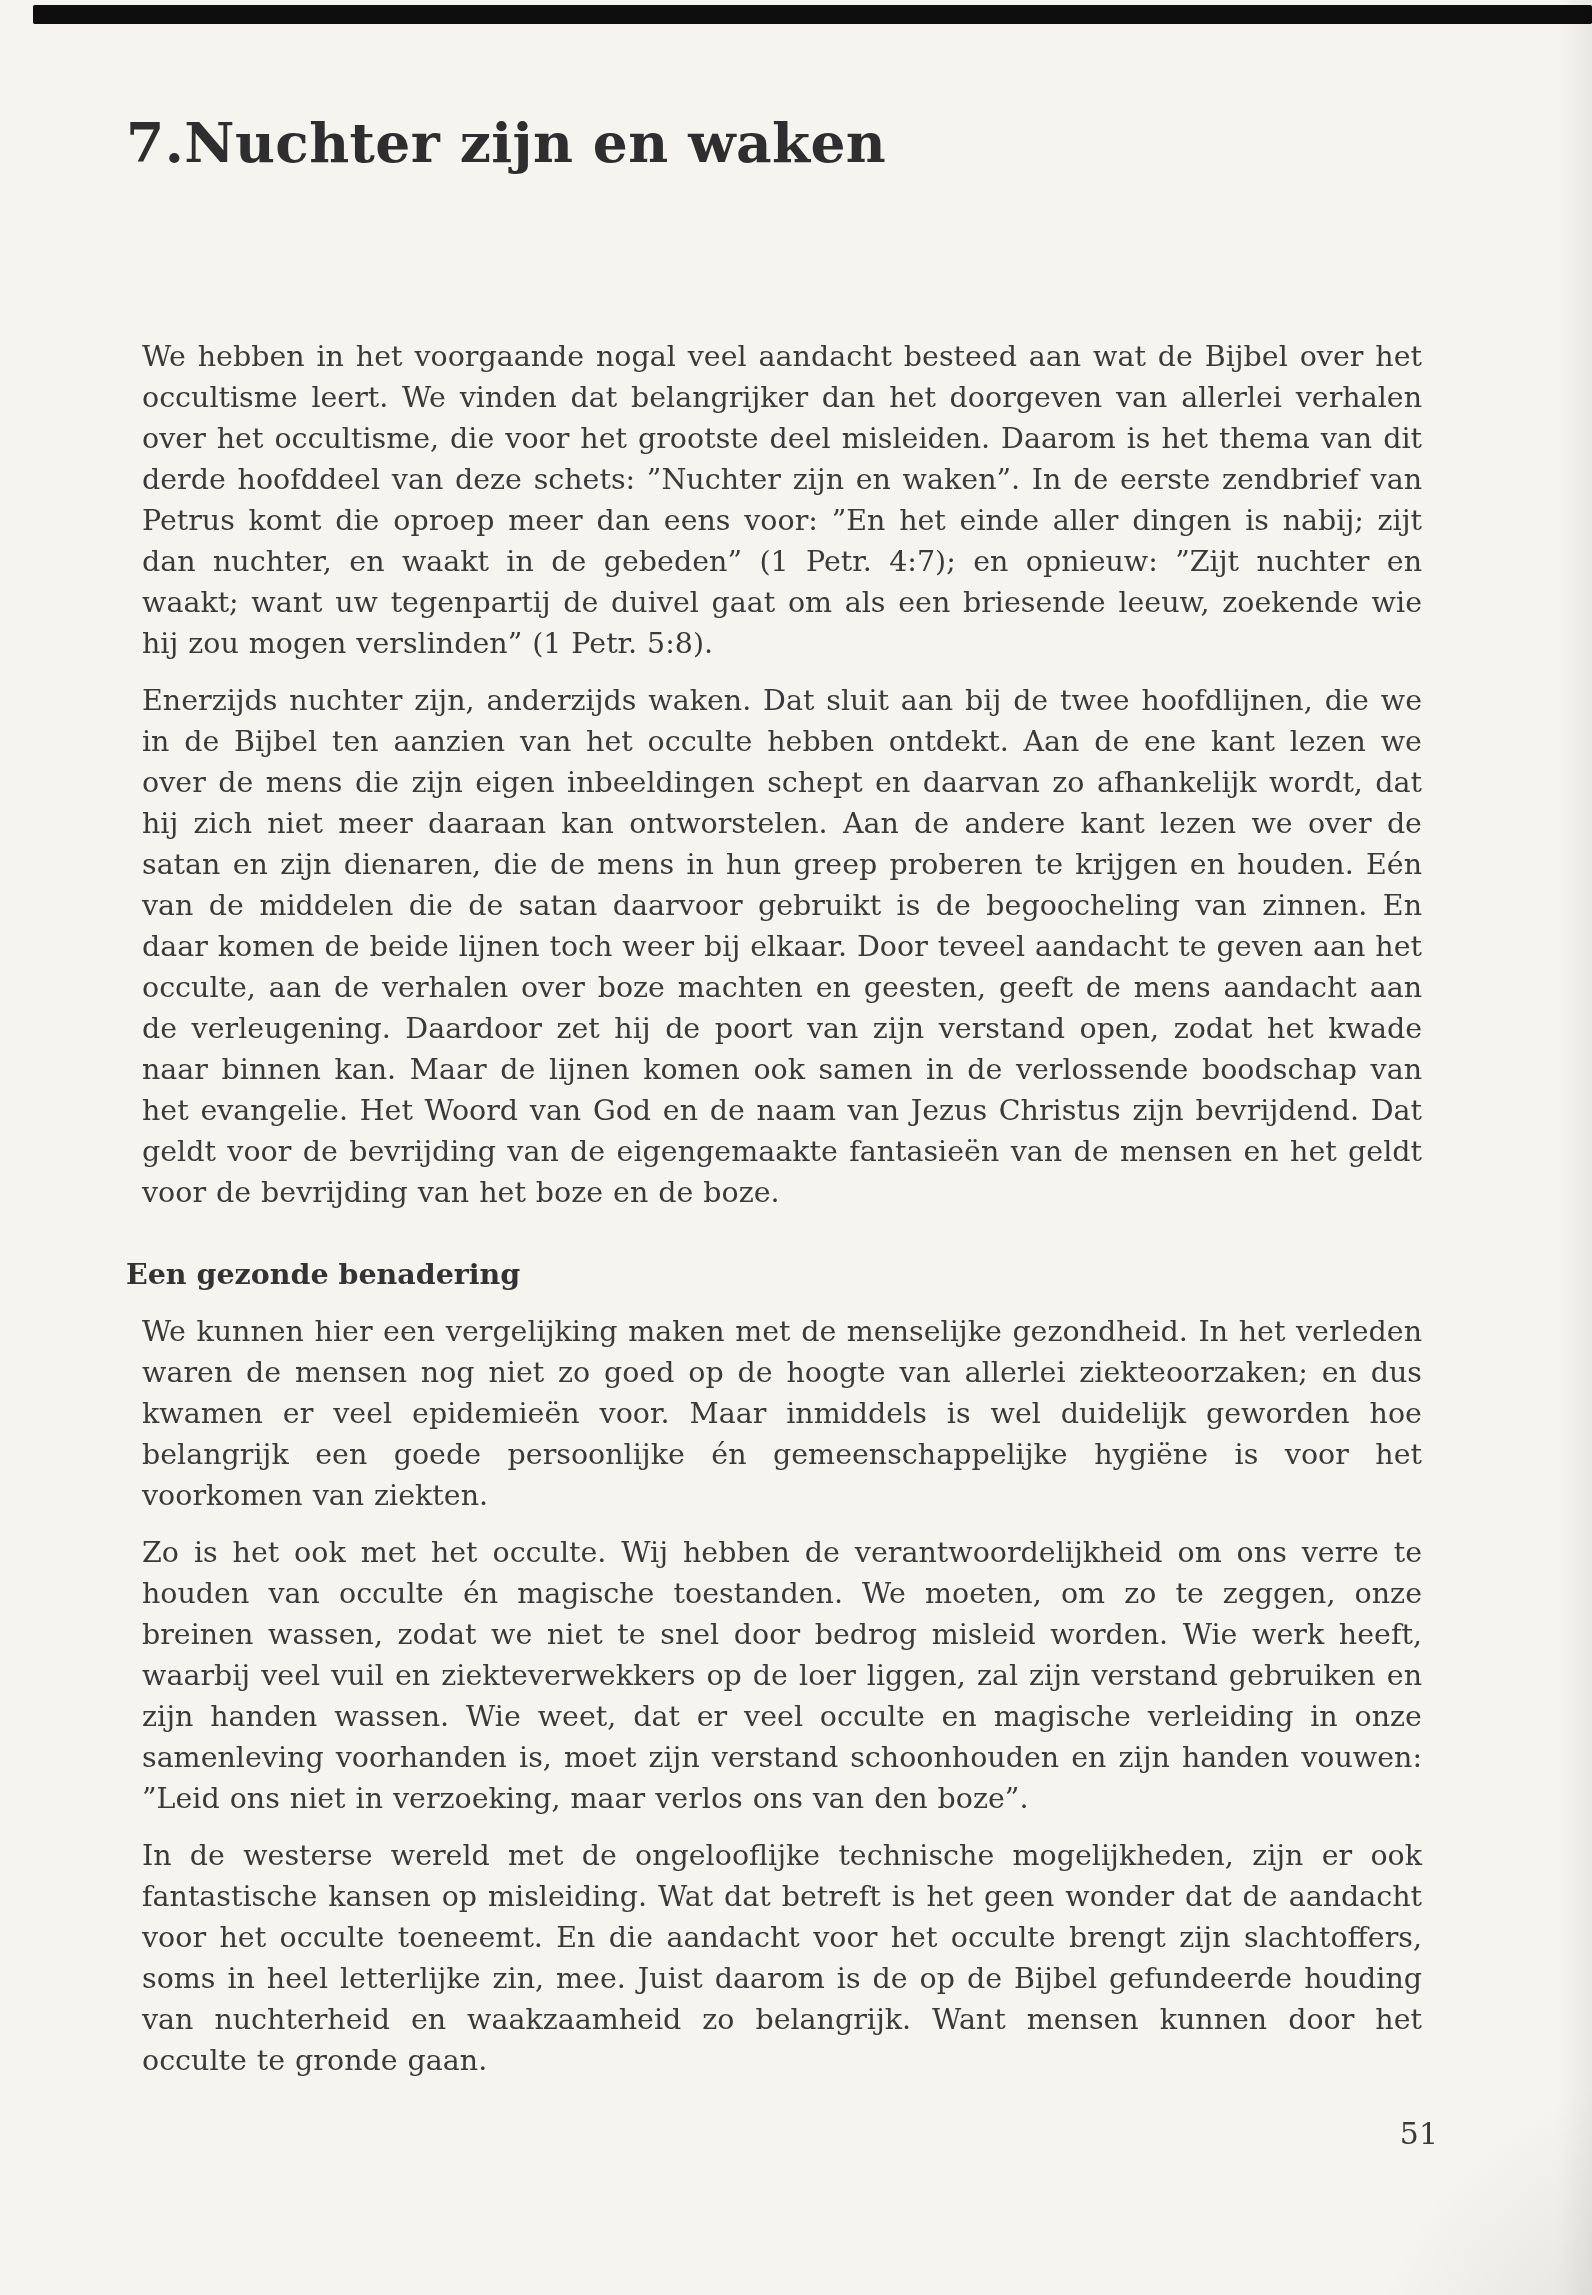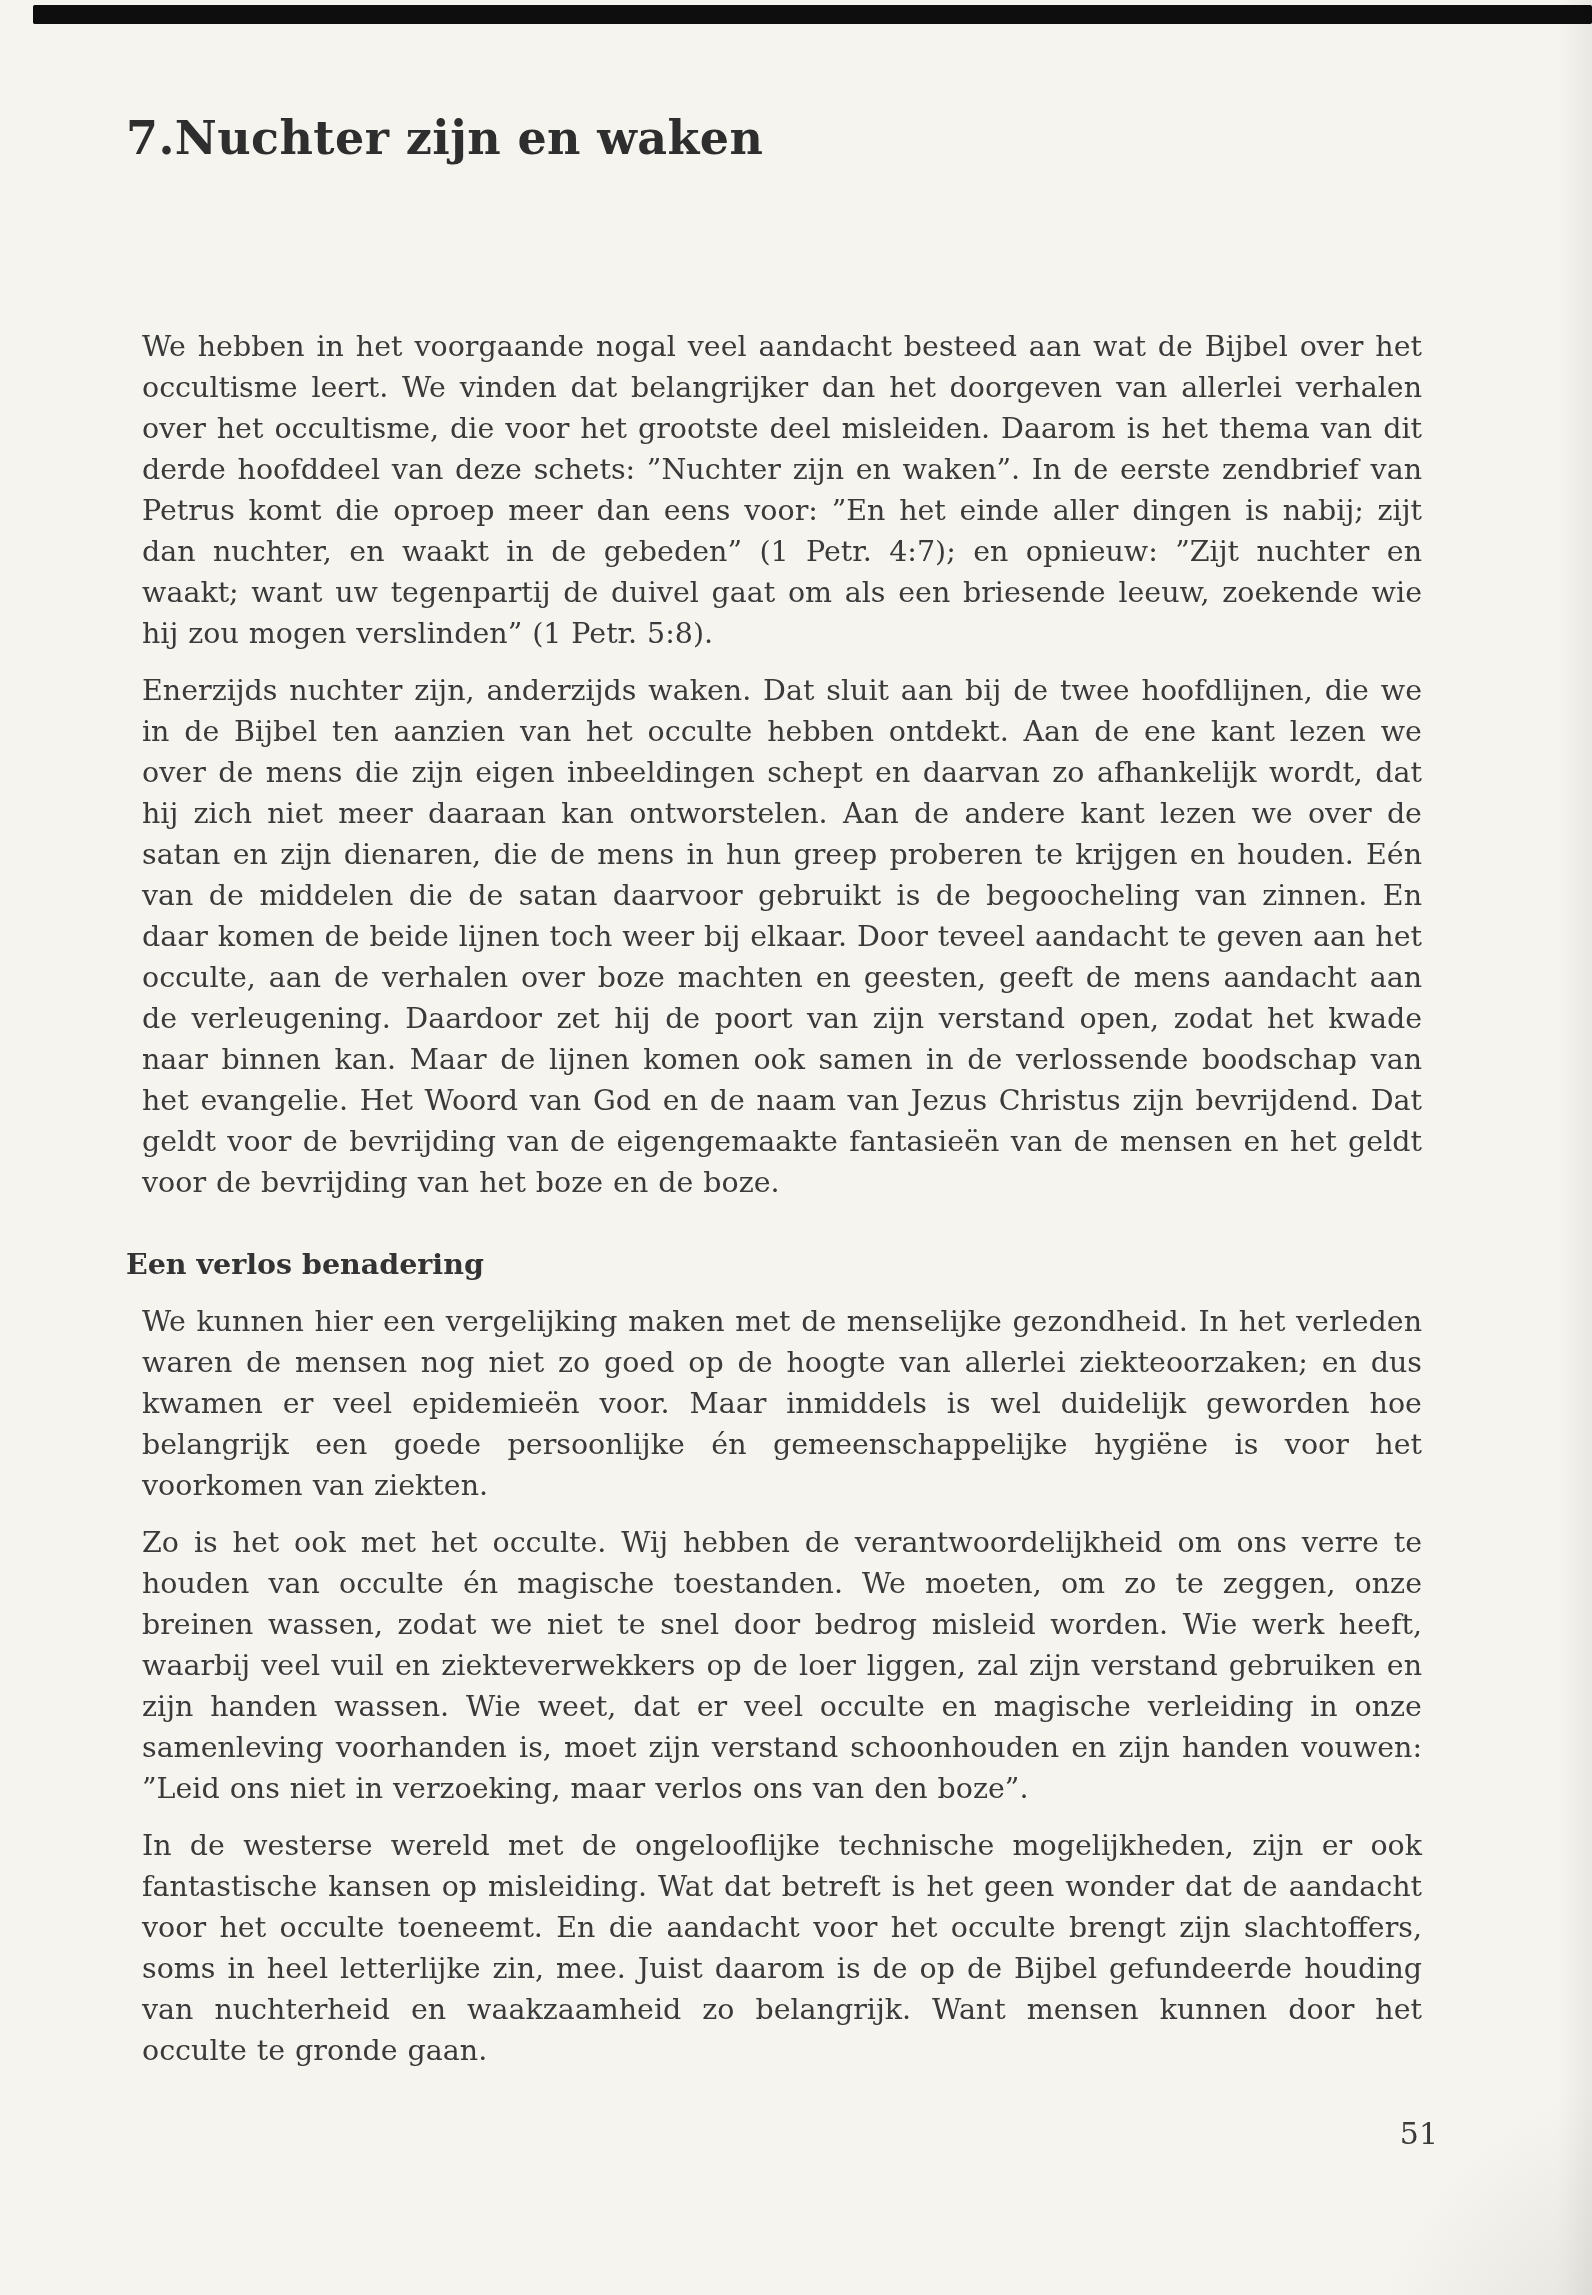--- a/index.html
+++ b/index.html
@@ -48,21 +48,21 @@
     pointer-events: none;
   }
   .content {
     position: absolute;
     left: 126px;
     top: 114px;
     width: 1312px;
   }
   .page-title {
     margin: 0 0 164px 0;
-    font-size: 46px;
+    font-size: 55px;
     line-height: 1.05;
     font-weight: bold;
     color: #2e2e2e;
     letter-spacing: 0.4px;
   }
   .body-text p {
     margin: 16px;
     font-size: 28.5px;
     line-height: 41px;
     text-align: justify;
@@ -92,21 +92,21 @@
 
   <div class="content">
 
     <h1 class="page-title">7.Nuchter zijn en waken</h1>
 
     <div class="body-text">
       <p>We hebben in het voorgaande nogal veel aandacht besteed aan wat de Bijbel over het occultisme leert. We vinden dat belangrijker dan het doorgeven van allerlei verhalen over het occultisme, die voor het grootste deel misleiden. Daarom is het thema van dit derde hoofddeel van deze schets: ”Nuchter zijn en waken”. In de eerste zendbrief van Petrus komt die oproep meer dan eens voor: ”En het einde aller dingen is nabij; zijt dan nuchter, en waakt in de gebeden” (1 Petr. 4:7); en opnieuw: ”Zijt nuchter en waakt; want uw tegenpartij de duivel gaat om als een briesende leeuw, zoekende wie hij zou mogen verslinden” (1 Petr. 5:8).</p>
       <p>Enerzijds nuchter zijn, anderzijds waken. Dat sluit aan bij de twee hoofdlijnen, die we in de Bijbel ten aanzien van het occulte hebben ontdekt. Aan de ene kant lezen we over de mens die zijn eigen inbeeldingen schept en daarvan zo afhankelijk wordt, dat hij zich niet meer daaraan kan ontworstelen. Aan de andere kant lezen we over de satan en zijn dienaren, die de mens in hun greep proberen te krijgen en houden. Eén van de middelen die de satan daarvoor gebruikt is de begoocheling van zinnen. En daar komen de beide lijnen toch weer bij elkaar. Door teveel aandacht te geven aan het occulte, aan de verhalen over boze machten en geesten, geeft de mens aandacht aan de verleugening. Daardoor zet hij de poort van zijn verstand open, zodat het kwade naar binnen kan. Maar de lijnen komen ook samen in de verlossende boodschap van het evangelie. Het Woord van God en de naam van Jezus Christus zijn bevrijdend. Dat geldt voor de bevrijding van de eigengemaakte fantasieën van de mensen en het geldt voor de bevrijding van het boze en de boze.</p>
     </div>
 
-    <h2 class="section-heading">Een verlos benadering</h2>
+    <h2 class="section-heading">Een gezonde benadering</h2>
 
     <div class="body-text">
       <p>We kunnen hier een vergelijking maken met de menselijke gezondheid. In het verleden waren de mensen nog niet zo goed op de hoogte van allerlei ziekteoorzaken; en dus kwamen er veel epidemieën voor. Maar inmiddels is wel duidelijk geworden hoe belangrijk een goede persoonlijke én gemeenschappelijke hygiëne is voor het voorkomen van ziekten.</p>
       <p>Zo is het ook met het occulte. Wij hebben de verantwoordelijkheid om ons verre te houden van occulte én magische toestanden. We moeten, om zo te zeggen, onze breinen wassen, zodat we niet te snel door bedrog misleid worden. Wie werk heeft, waarbij veel vuil en ziekteverwekkers op de loer liggen, zal zijn verstand gebruiken en zijn handen wassen. Wie weet, dat er veel occulte en magische verleiding in onze samenleving voorhanden is, moet zijn verstand schoonhouden en zijn handen vouwen: ”Leid ons niet in verzoeking, maar verlos ons van den boze”.</p>
       <p>In de westerse wereld met de ongelooflijke technische mogelijkheden, zijn er ook fantastische kansen op misleiding. Wat dat betreft is het geen wonder dat de aandacht voor het occulte toeneemt. En die aandacht voor het occulte brengt zijn slachtoffers, soms in heel letterlijke zin, mee. Juist daarom is de op de Bijbel gefundeerde houding van nuchterheid en waakzaamheid zo belangrijk. Want mensen kunnen door het occulte te gronde gaan.</p>
     </div>
 
   </div>
 
   <div class="page-number">51</div>

